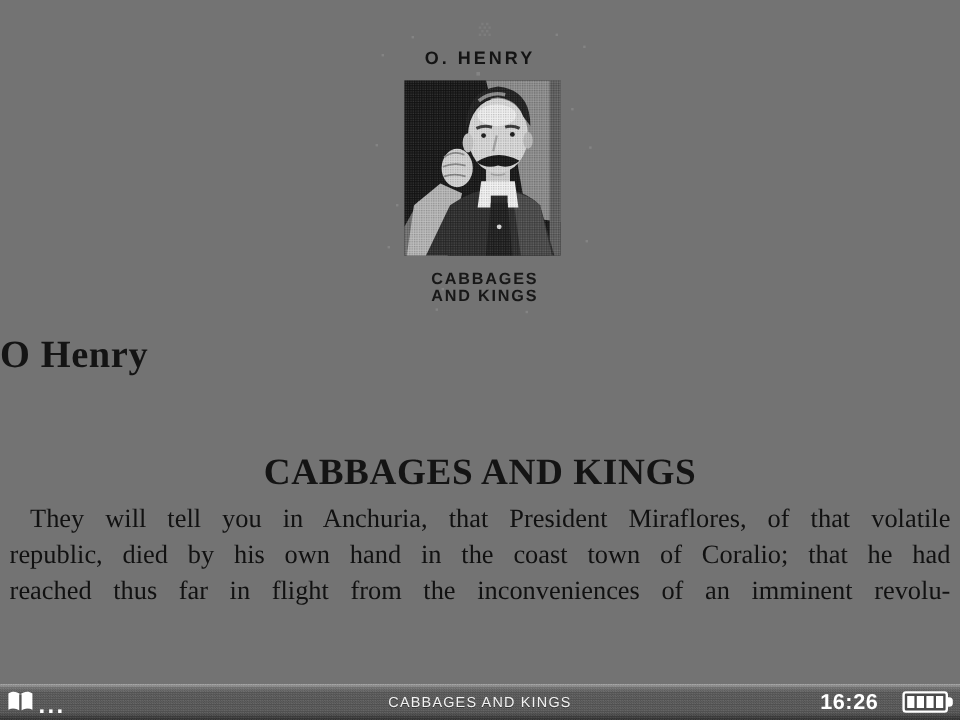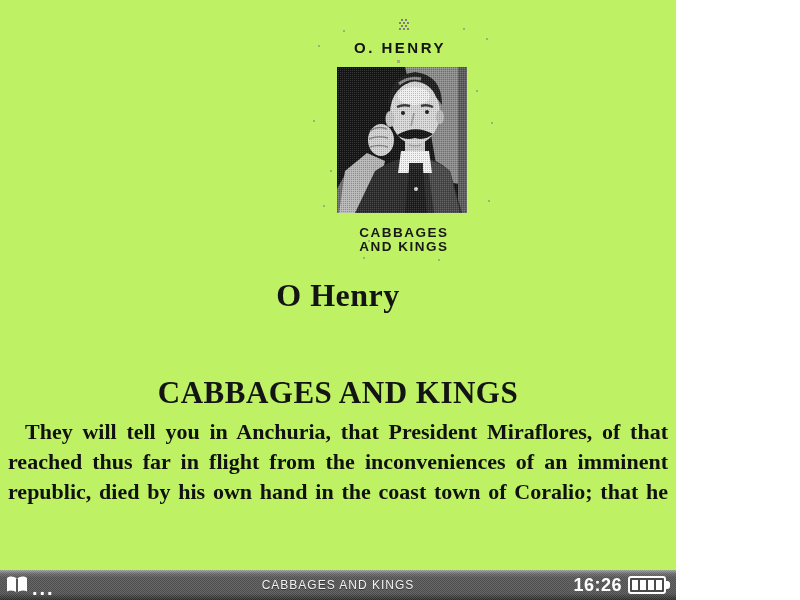--- a/index.html
+++ b/index.html
@@ -1,38 +1,38 @@
 <!DOCTYPE html>
 <html><head>
 <meta charset="utf-8">
 <style>
   html,body{margin:0;padding:0;}
   .page{
-    position:relative; width:676px; height:600px;
-    background:#bef264; overflow:hidden;
+    position:relative; width:800px; height:600px;
+    background:#737373; overflow:hidden;
     font-family:"Liberation Serif", serif;
     color:#141414;
   }
   
   .cover{position:absolute; left:308px; top:0;}
   
   .author-heading{
     position:absolute; top:278px; left:0; width:100%;
-    text-align:center; font-size:32px; font-weight:bold; line-height:34px;
+    text-align:left; font-size:32px; font-weight:bold; line-height:34px;
     letter-spacing:.5px;
   }
   .chapter-title{
     position:absolute; top:376px; left:0; width:100%;
     text-align:center; font-size:31px; font-weight:bold; line-height:34px;
     letter-spacing:.5px;
   }
   
   .paragraph{
     position:absolute; top:417px; left:8px; right:8px;
-    font-size:22px; line-height:30px; color:#111;font-weight:bold;
+    font-size:22px; line-height:30px; color:#111;
   }
   .bodyline{
     height:30px; white-space:normal; overflow:hidden;
     text-align:justify; text-align-last:justify;
   }
   .bodyline.first{padding-left:17px;}
   
   .statusbar{
     position:absolute; left:0; bottom:0; width:100%; height:30px;
     background:linear-gradient(180deg,#a6a6a6 0%,#6e6e6e 12%,#575757 25%,#555555 78%,#3b3b3b 92%,#2e2e2e 100%);
@@ -46,21 +46,21 @@
   .sb-left{display:flex; align-items:flex-end; gap:3px; z-index:2;}
   .menu-dots{
     font-weight:bold; font-size:20px; line-height:10px; letter-spacing:2px;
     position:relative; top:-2px;
   }
   .sb-center{
     position:absolute; left:0; right:0; top:0; height:100%;
     display:flex; align-items:center; justify-content:center;
     font-size:12px; letter-spacing:1px; color:#f2f2f2; text-shadow:0 1px 0 rgba(0,0,0,.4);
   }
-  .sb-right{margin-left:auto; display:flex; align-items:center; gap:6px; z-index:2;}
+  .sb-right{margin-left:auto; display:flex; align-items:center; gap:20px; z-index:2;}
   .clock{font-size:18px; font-weight:bold; letter-spacing:.5px;}
   .battery{
     position:relative; width:30px; height:12px;
     border:2px solid #ffffff; border-radius:3px; background:#4a4a4a;
     display:flex; align-items:center; gap:2px; padding:1px 2px; box-sizing:content-box;
     margin-right:5px;
   }
   .battery::after{
     content:""; position:absolute; right:-6px; top:50%;
     transform:translateY(-50%); width:4px; height:8px;
@@ -153,22 +153,22 @@
     <text x="96" y="237" text-anchor="middle" font-family="Liberation Sans, sans-serif" font-size="13.5" font-weight="bold" letter-spacing="1.5" fill="#181818">CABBAGES</text>
     <text x="96" y="251" text-anchor="middle" font-family="Liberation Sans, sans-serif" font-size="13.5" font-weight="bold" letter-spacing="1.5" fill="#181818">AND KINGS</text>
   </svg>
 
   <div class="author-heading">O Henry</div>
 
   <div class="chapter-title">CABBAGES AND KINGS</div>
 
   <div class="paragraph">
     <div class="bodyline first">They will tell you in Anchuria, that President Miraflores, of that volatile</div>
+    <div class="bodyline">republic, died by his own hand in the coast town of Coralio; that he had</div>
     <div class="bodyline">reached thus far in flight from the inconveniences of an imminent revolu-</div>
-    <div class="bodyline">republic, died by his own hand in the coast town of Coralio; that he had</div>
   </div>
 
   <div class="statusbar">
     <div class="sb-center">CABBAGES AND KINGS</div>
 
     <div class="sb-left">
       <svg width="24" height="20" viewBox="0 0 24 20">
         <path d="M2 3 C5 0.8 9 1.2 12 3.6 C15 1.2 19 0.8 22 3 L22 16.5 C19 14.8 15 15.2 12 17.6 C9 15.2 5 14.8 2 16.5 Z" fill="#ffffff"></path>
         <path d="M12 3.6 L12 17.6" stroke="#555555" stroke-width="2"></path>
       </svg>

